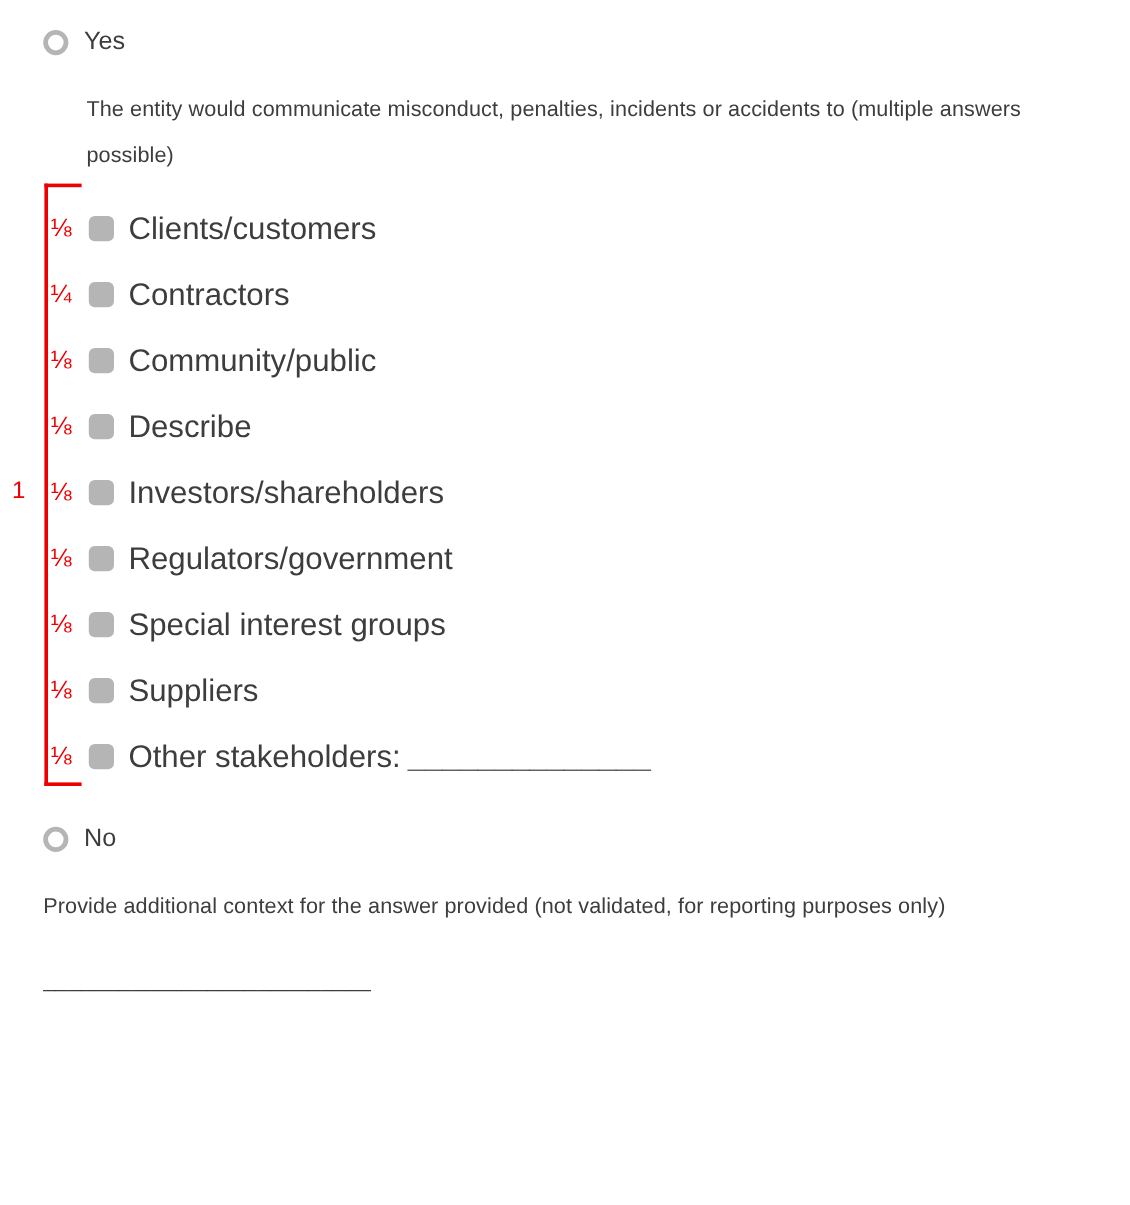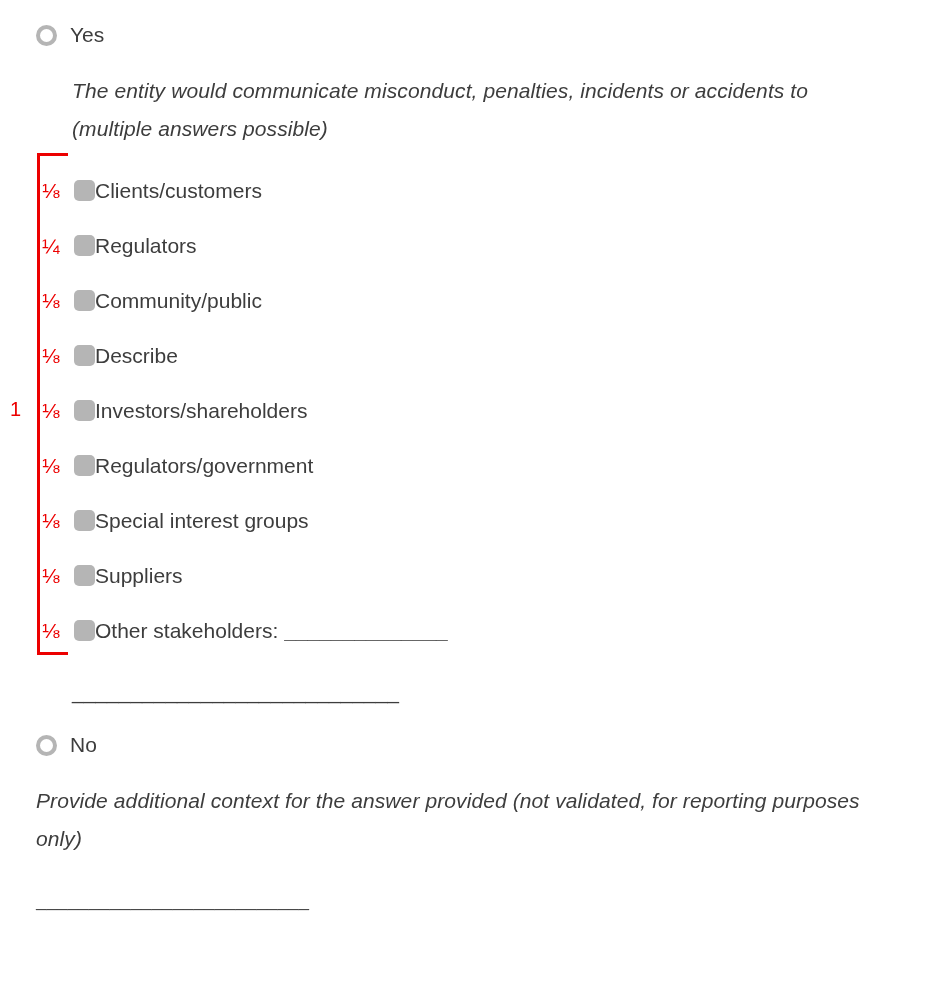--- a/index.html
+++ b/index.html
@@ -13,36 +13,36 @@
 
   
   .radio-row { display:flex; align-items:center; height:42px; }
   .radio {
     width:21px; height:21px; flex:none; border-radius:50%;
     border:4.5px solid var(--control-gray,#b5b5b5); background:#fff;
   }
   .radio-label { margin-left:13px; font-size:21px; }
 
   
-  .para { font-size:21px; line-height:38px; letter-spacing:0.1px;font-style:italic; }
+  .para { font-size:18px; line-height:38px; letter-spacing:0.1px; }
   .indent { margin-left:36px; }
   .intro { margin-top:16px; max-width:822px; }
 
   
   .checklist { position:relative; margin-top:15px; }
   .check-row { display:flex; align-items:center; height:55px; }
   .fraction {
     width:27px; margin-left:6px; flex:none;
     color:var(--accent-red,#ec0000); font-size:21px; text-align:left;
   }
   .checkbox {
     width:21px; height:21px; flex:none; margin-left:5px;
     background:var(--control-gray,#b5b5b5); border-radius:5px;
   }
-  .check-label { margin-left:0; font-size:21px; white-space:nowrap; }
+  .check-label { margin-left:12px; font-size:26px; white-space:nowrap; }
   .blank { letter-spacing:0; }
   .check-label .blank { margin-left:6px;font-weight:bold; }
 
   .bracket {
     position:absolute; left:1px; top:-10px; bottom:3px; width:3px;
     background:var(--accent-red,#ec0000);
   }
   .bracket::before, .bracket::after {
     content:""; position:absolute; left:0; width:31px; height:3px;
     background:var(--accent-red,#ec0000);
@@ -77,21 +77,21 @@
     <span class="bracket-label">1</span>
 
     <div class="check-row">
       <span class="fraction">⅛</span>
       <span class="checkbox"></span>
       <span class="check-label">Clients/customers</span>
     </div>
     <div class="check-row">
       <span class="fraction">¼</span>
       <span class="checkbox"></span>
-      <span class="check-label">Regulators</span>
+      <span class="check-label">Contractors</span>
     </div>
     <div class="check-row">
       <span class="fraction">⅛</span>
       <span class="checkbox"></span>
       <span class="check-label">Community/public</span>
     </div>
     <div class="check-row">
       <span class="fraction">⅛</span>
       <span class="checkbox"></span>
       <span class="check-label">Describe</span>
@@ -116,21 +116,20 @@
       <span class="checkbox"></span>
       <span class="check-label">Suppliers</span>
     </div>
     <div class="check-row">
       <span class="fraction">⅛</span>
       <span class="checkbox"></span>
       <span class="check-label"><span>Other stakeholders:</span><span class="blank">______________</span></span>
     </div>
   </div>
 
-  <span class="blank-line indent">____________________________</span>
 
   <div class="radio-row no-row">
     <span class="radio"></span>
     <span class="radio-label">No</span>
   </div>
 
   <p class="para context">Provide additional context for the answer provided (not validated, for reporting purposes only)</p>
   <span class="blank-line bottom-blank">__________________________</span>
 
 </div>

